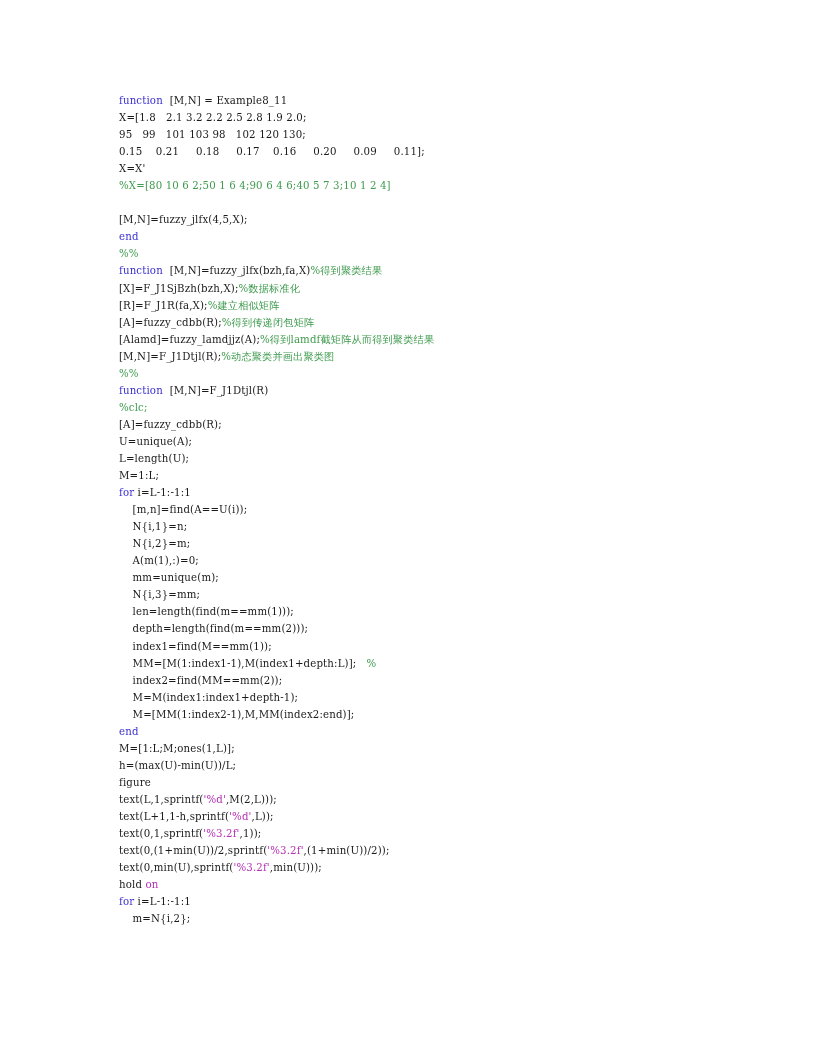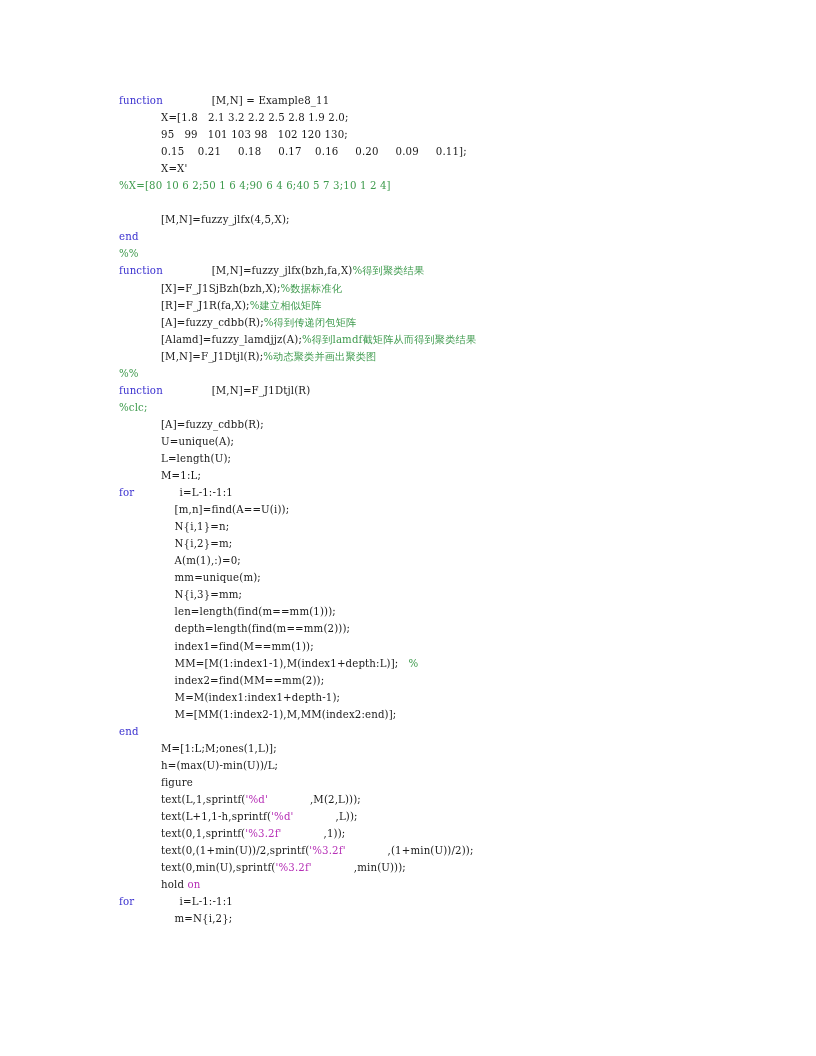--- a/index.html
+++ b/index.html
@@ -38,20 +38,20 @@
     display: block;
     height: 17.05px;
     white-space: pre;
   }
   .ln.blank {
     color: transparent;
   }
   .kw   { color: #3a30cf; }
   .cm   { color: #3f9b4e; }
   .str  { color: #b62fb6; }
-  .pl   { color: #1a1a1a; padding-left: 42px; }
+  .pl   { color: #1a1a1a; }
 </style>
 </head>
 <body>
 
 <div id="page">
   <div id="code-listing"><div class="ln"><span class="kw">function</span><span class="pl">  [M,N] = Example8_11</span></div><div class="ln"><span class="pl">X=[1.8   2.1 3.2 2.2 2.5 2.8 1.9 2.0;</span></div><div class="ln"><span class="pl">95   99   101 103 98   102 120 130;</span></div><div class="ln"><span class="pl">0.15    0.21     0.18     0.17    0.16     0.20     0.09     0.11];</span></div><div class="ln"><span class="pl">X=X'</span></div><div class="ln"><span class="cm">%X=[80 10 6 2;50 1 6 4;90 6 4 6;40 5 7 3;10 1 2 4]</span></div><div class="ln blank">&nbsp;</div><div class="ln"><span class="pl">[M,N]=fuzzy_jlfx(4,5,X);</span></div><div class="ln"><span class="kw">end</span></div><div class="ln"><span class="cm">%%</span></div><div class="ln"><span class="kw">function</span><span class="pl">  [M,N]=fuzzy_jlfx(bzh,fa,X)</span><span class="cm">%得到聚类结果</span></div><div class="ln"><span class="pl">[X]=F_J1SjBzh(bzh,X);</span><span class="cm">%数据标准化</span></div><div class="ln"><span class="pl">[R]=F_J1R(fa,X);</span><span class="cm">%建立相似矩阵</span></div><div class="ln"><span class="pl">[A]=fuzzy_cdbb(R);</span><span class="cm">%得到传递闭包矩阵</span></div><div class="ln"><span class="pl">[Alamd]=fuzzy_lamdjjz(A);</span><span class="cm">%得到lamdf截矩阵从而得到聚类结果</span></div><div class="ln"><span class="pl">[M,N]=F_J1Dtjl(R);</span><span class="cm">%动态聚类并画出聚类图</span></div><div class="ln"><span class="cm">%%</span></div><div class="ln"><span class="kw">function</span><span class="pl">  [M,N]=F_J1Dtjl(R)</span></div><div class="ln"><span class="cm">%clc;</span></div><div class="ln"><span class="pl">[A]=fuzzy_cdbb(R);</span></div><div class="ln"><span class="pl">U=unique(A);</span></div><div class="ln"><span class="pl">L=length(U);</span></div><div class="ln"><span class="pl">M=1:L;</span></div><div class="ln"><span class="kw">for</span><span class="pl"> i=L-1:-1:1</span></div><div class="ln"><span class="pl">    [m,n]=find(A==U(i));</span></div><div class="ln"><span class="pl">    N{i,1}=n;</span></div><div class="ln"><span class="pl">    N{i,2}=m;</span></div><div class="ln"><span class="pl">    A(m(1),:)=0;</span></div><div class="ln"><span class="pl">    mm=unique(m);</span></div><div class="ln"><span class="pl">    N{i,3}=mm;</span></div><div class="ln"><span class="pl">    len=length(find(m==mm(1)));</span></div><div class="ln"><span class="pl">    depth=length(find(m==mm(2)));</span></div><div class="ln"><span class="pl">    index1=find(M==mm(1));</span></div><div class="ln"><span class="pl">    MM=[M(1:index1-1),M(index1+depth:L)];   </span><span class="cm">%</span></div><div class="ln"><span class="pl">    index2=find(MM==mm(2));</span></div><div class="ln"><span class="pl">    M=M(index1:index1+depth-1);</span></div><div class="ln"><span class="pl">    M=[MM(1:index2-1),M,MM(index2:end)];</span></div><div class="ln"><span class="kw">end</span></div><div class="ln"><span class="pl">M=[1:L;M;ones(1,L)];</span></div><div class="ln"><span class="pl">h=(max(U)-min(U))/L;</span></div><div class="ln"><span class="pl">figure</span></div><div class="ln"><span class="pl">text(L,1,sprintf(</span><span class="str">'%d'</span><span class="pl">,M(2,L)));</span></div><div class="ln"><span class="pl">text(L+1,1-h,sprintf(</span><span class="str">'%d'</span><span class="pl">,L));</span></div><div class="ln"><span class="pl">text(0,1,sprintf(</span><span class="str">'%3.2f'</span><span class="pl">,1));</span></div><div class="ln"><span class="pl">text(0,(1+min(U))/2,sprintf(</span><span class="str">'%3.2f'</span><span class="pl">,(1+min(U))/2));</span></div><div class="ln"><span class="pl">text(0,min(U),sprintf(</span><span class="str">'%3.2f'</span><span class="pl">,min(U)));</span></div><div class="ln"><span class="pl">hold </span><span class="str">on</span></div><div class="ln"><span class="kw">for</span><span class="pl"> i=L-1:-1:1</span></div><div class="ln"><span class="pl">    m=N{i,2};</span></div></div>
 </div>
 
 </body></html>

